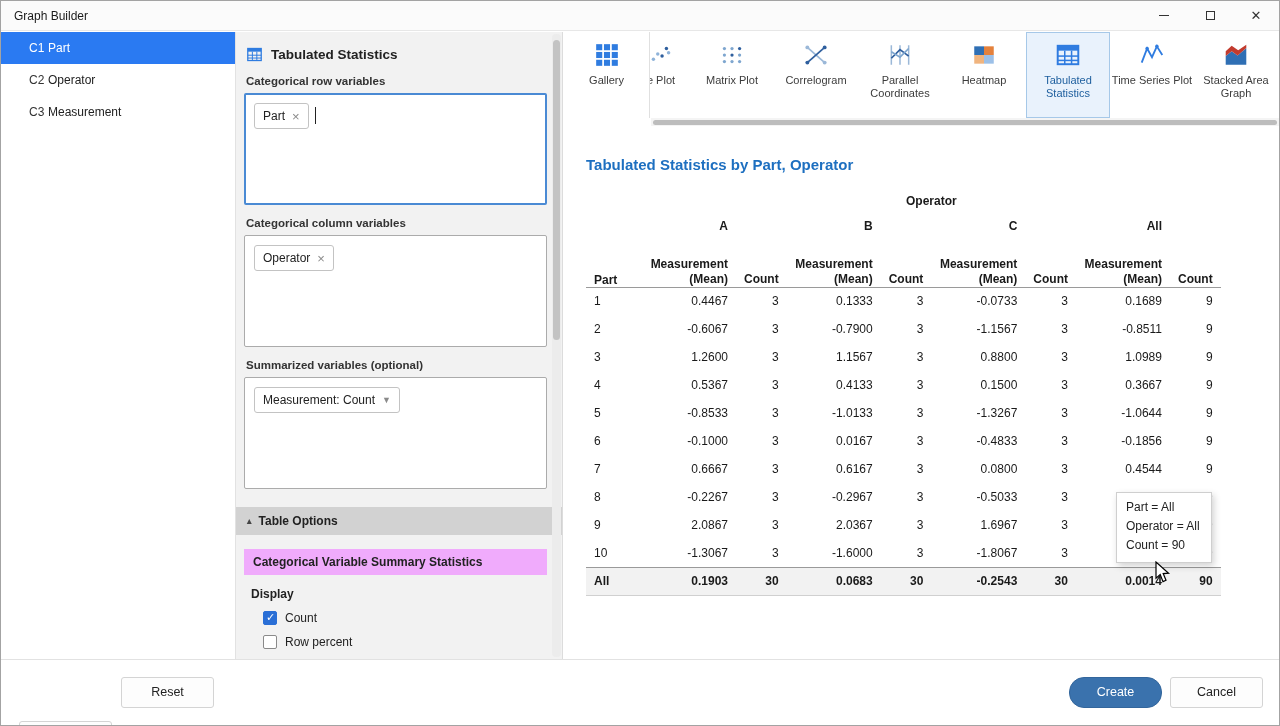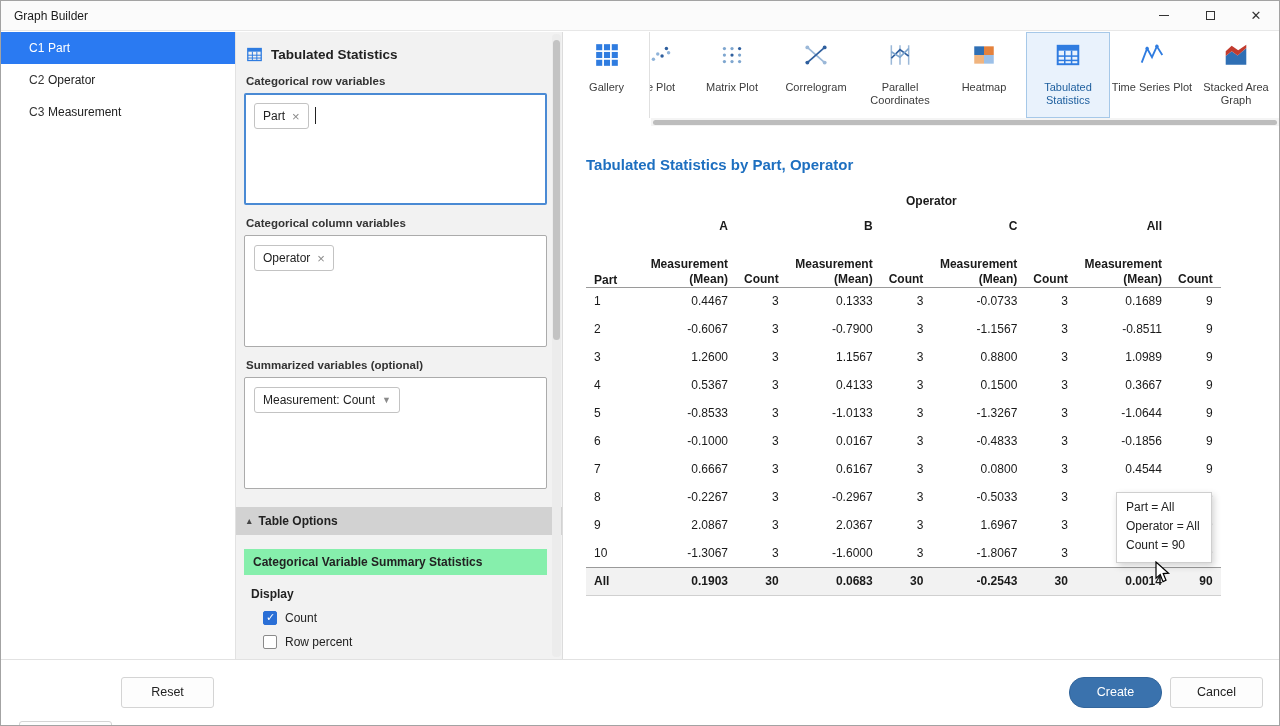--- a/index.html
+++ b/index.html
@@ -30,40 +30,40 @@
   .ph-icon svg{width:17px;height:17px;display:block;}
   .field-label{margin:12px 10px 6px 10px;font-size:11.5px;font-weight:bold;color:#333;}
   .varbox{margin:0 15px 0 8px;height:112px;background:#fff;border:1px solid #ababab;border-radius:2px;padding:9px;display:flex;align-items:flex-start;gap:6px;}
   .varbox.focused{border:2px solid #4a8ad4;padding:8px;}
   .chip{display:inline-flex;align-items:center;gap:7px;background:#fff;border:1px solid #c3c3c3;border-radius:3px;padding:5px 8px;font-size:12px;color:#222;}
   .chip-x{color:#8a8a8a;font-size:13px;line-height:1;}
   .chip-caret{color:#8a8a8a;font-size:9px;line-height:1;}
   .text-caret{width:1px;height:17px;background:#222;margin-top:4px;display:inline-block;}
   .table-options{margin-top:18px;background:#d2d2d2;padding:7px 10px 7px 11px;font-size:12px;font-weight:bold;color:#222;display:flex;align-items:center;gap:7px;}
   .collapse-icon{font-size:9px;color:#444;}
-  .section-band{margin:14px 15px 0 8px;background:#86efac;padding:6px 9px;font-size:12px;font-weight:bold;color:#222;}
+  .section-band{margin:14px 15px 0 8px;background:#f0abfc;padding:6px 9px;font-size:12px;font-weight:bold;color:#222;}
   .display-label{margin:12px 10px 2px 15px;font-size:12px;font-weight:bold;color:#222;}
   .checkbox-row{display:flex;align-items:center;gap:8px;margin:10px 10px 10px 27px;font-size:12px;color:#222;}
   .cb{width:14px;height:14px;border:1px solid #8a8a8a;border-radius:2px;background:#fff;position:relative;flex:0 0 auto;}
   .cb.checked{background:#2a6fd6;border-color:#2a6fd6;}
   .cb.checked::after{content:"✓";position:absolute;left:2px;top:-1px;color:#fff;font-size:11px;}
   .panel-scroll{position:absolute;top:2px;right:1px;width:9px;bottom:2px;background:#ececec;border-radius:4px;}
   .panel-thumb{position:absolute;top:6px;left:1px;width:7px;height:300px;background:#c3c3c3;border-radius:4px;}
 
   
   .content{position:absolute;left:563px;top:31px;right:0;bottom:66px;background:#fff;}
   .gallery-strip{position:absolute;left:0;top:0;right:0;height:86px;display:flex;align-items:stretch;background:#fff;}
   .gallery-item{width:84px;padding-top:9px;display:flex;justify-content:center;overflow:hidden;cursor:default;}
   .gallery-item.fixed{width:86px;border-right:1px solid #e0e0e0;}
   .gallery-item.clipped{width:40px;}
   .gallery-item.clipped .g-inner{margin-left:-18px;}
   .g-inner{width:84px;flex:0 0 auto;display:flex;flex-direction:column;align-items:center;}
   .g-icon{height:28px;display:flex;align-items:center;justify-content:center;}
   .g-icon svg{width:26px;height:26px;display:block;}
-  .g-label{margin-top:12px;font-size:11px;line-height:13px;color:#3c3c3c;text-align:center;}
+  .g-label{margin-top:5px;font-size:11px;line-height:13px;color:#3c3c3c;text-align:center;}
   .gallery-item.selected{background:#e9f2fc;outline:1px solid #a6c8e8;outline-offset:-1px;}
   .gallery-item.selected .g-label{color:#1e5f9e;}
   .h-scroll{position:absolute;left:87px;right:0;top:86px;height:8px;background:#f4f4f4;}
   .h-thumb{position:absolute;left:2px;right:2px;top:1.5px;height:5px;background:#bdbdbd;border-radius:3px;}
 
   .results{position:absolute;left:22px;top:124px;right:10px;}
   .results-title{font-size:15px;font-weight:bold;color:#1d6fc0;}
   table.stats{border-collapse:collapse;margin-top:16px;font-size:12px;color:#1a1a1a;table-layout:fixed;}
   .stats th,.stats td{padding:0 8px;white-space:nowrap;font-weight:normal;overflow:hidden;}
   .stats thead th{font-weight:bold;}

